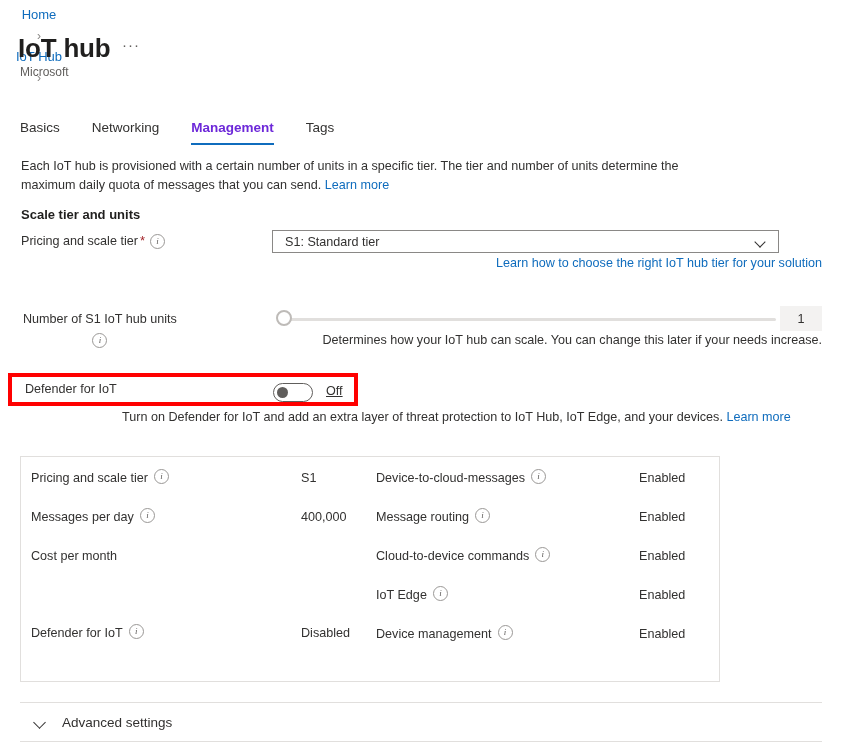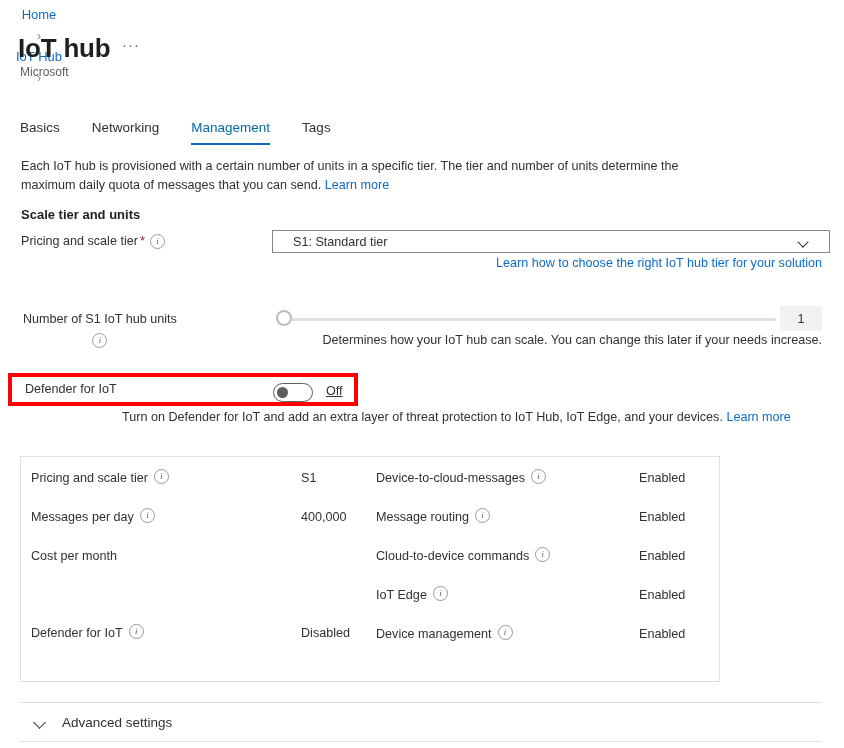--- a/index.html
+++ b/index.html
@@ -84,22 +84,22 @@
     font-size: 13.5px;
     color: #323130;
     padding: 4px 14px 8px 0px;
     margin-right: 14px;
     cursor: pointer;
     position: relative;
     line-height: 18px;
     white-space: nowrap;
   }
   .tab.selected {
-    font-weight: 400;
-    color: #0369a1;
+    font-weight: 700;
+    color: #6d28d9;
   }
   .tab.selected:after {
     content: "";
     position: absolute;
     left: 0px;
     right: 14px;
     bottom: 0px;
     height: 2px;
     background: #0f6cbd;
   }
@@ -160,28 +160,28 @@
     cursor: pointer;
     flex: none;
   }
 
   .tier-label { left: 21px; top: 232px; }
 
   .dropdown {
     position: absolute;
     left: 272px;
     top: 230px;
-    width: 558px;
+    width: 507px;
     height: 23px;
     border: 1px solid #8a8886;
     background: #fff;
     box-sizing: border-box;
     display: flex;
     align-items: center;
-    padding: 0 20px;
+    padding: 0 12px;
     font-size: 12.6px;
     color: #323130;
     cursor: pointer;
   }
   .dropdown .dd-value { flex: 1; }
   .chev {
     width: 11px;
     height: 7px;
     position: relative;
     flex: none;

